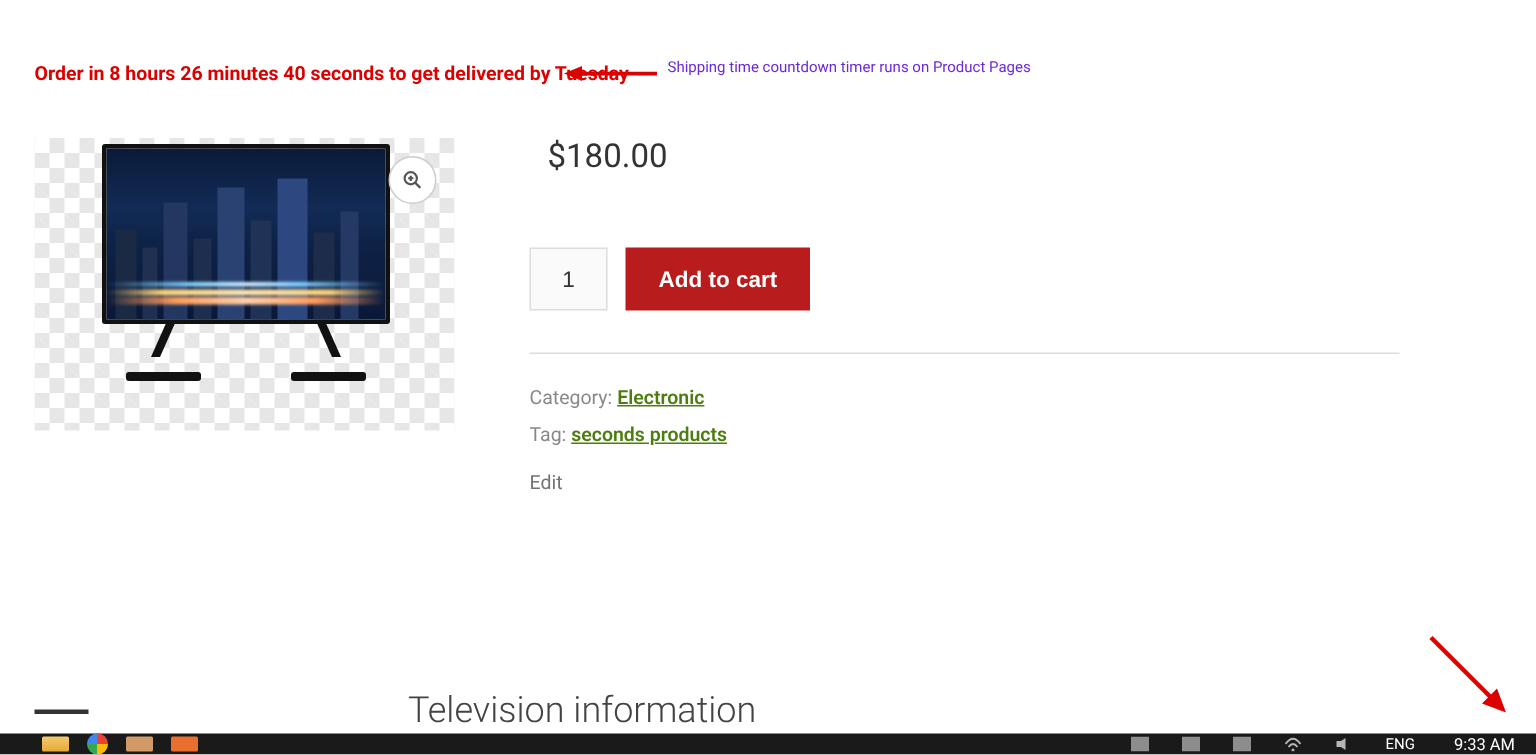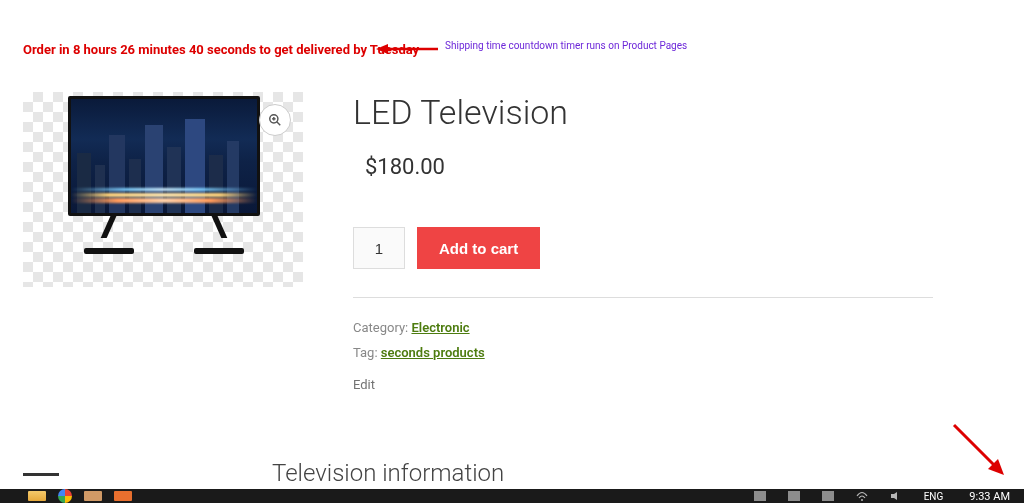--- a/index.html
+++ b/index.html
@@ -122,21 +122,21 @@
     .qty {
       width: 52px;
       height: 42px;
       border: 1px solid #ddd;
       background: #fafafa;
       text-align: center;
       font-size: 15px;
       color: #333;
     }
     .add-btn {
-      background: #ef4444;
+      background: #b91c1c;
       color: #fff;
       border: none;
       padding: 0 22px;
       height: 42px;
       font-size: 15px;
       font-weight: 600;
       cursor: pointer;
     }
     .divider {
       border: none;
@@ -259,21 +259,20 @@
       <svg width="14" height="14" viewBox="0 0 24 24" fill="none" stroke="#555" stroke-width="2.5">
         <circle cx="10" cy="10" r="7"></circle>
         <line x1="15" y1="15" x2="21" y2="21"></line>
         <line x1="10" y1="7" x2="10" y2="13"></line>
         <line x1="7" y1="10" x2="13" y2="10"></line>
       </svg>
     </div>
   </div>
 
   <div class="summary">
-    <h1 class="title">LED Television</h1>
     <div class="price">$180.00</div>
     <div class="cart-row">
       <input class="qty" type="text" value="1" style="">
       <button class="add-btn">Add to cart</button>
     </div>
     <hr class="divider">
     <div class="meta">
       <div>
         <span>Category:</span>
         <a href="#">Electronic</a>

